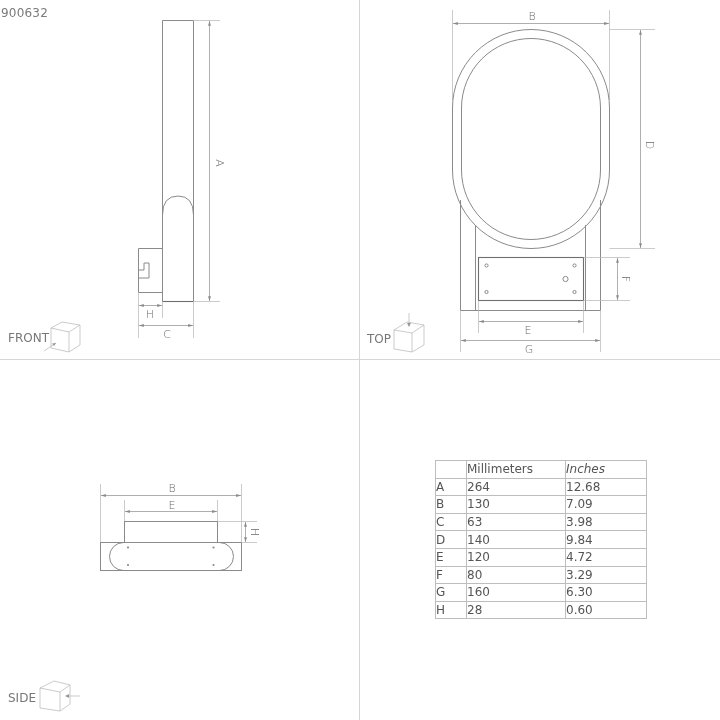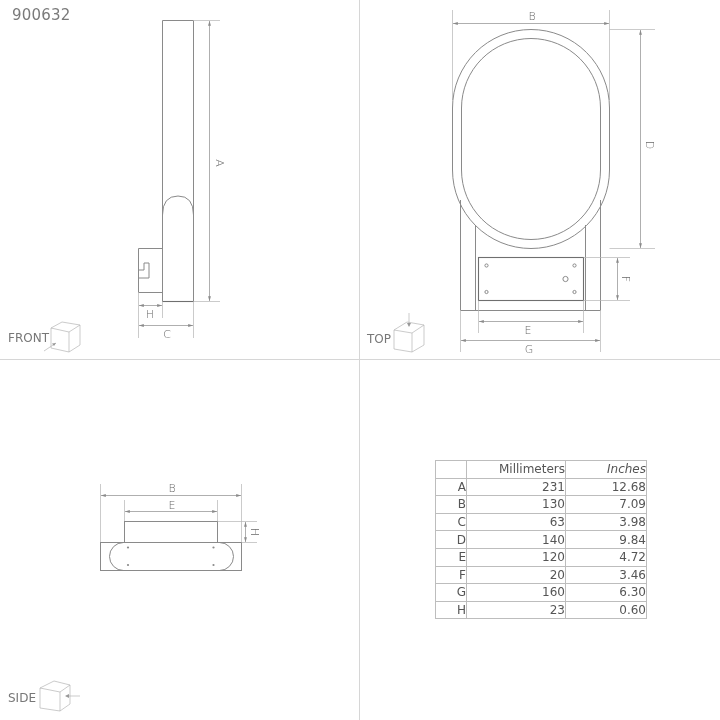--- a/index.html
+++ b/index.html
@@ -5,23 +5,23 @@
     html, body { margin:0; padding:0; background:#ffffff; }
     body { width:720px; height:720px; position:relative; overflow:hidden; font-family:"DejaVu Sans", sans-serif; color:#555; }
     #drawing { position:absolute; left:0; top:0; width:720px; height:720px; }
     .ln { stroke:#8a8a8a; stroke-width:1; fill:none; }
     .ln2 { stroke:#6f6f6f; stroke-width:1.1; fill:none; }
     .dim { stroke:#9a9a9a; stroke-width:0.8; fill:none; }
     .ext { stroke:#b5b5b5; stroke-width:0.7; fill:none; }
     .div { stroke:#d6d6d6; stroke-width:1; }
     .lbl { font-family:"DejaVu Sans", sans-serif; font-size:11px; fill:#6a6a6a; font-weight:300; }
     .view { font-family:"DejaVu Sans", sans-serif; font-size:12px; fill:#777; }
-    .code { position:absolute; left:12px; top:6px; font-size:15px; color:#7a7a7a; letter-spacing:0.2px; }
+    .code { position:absolute; left:1px; top:6px; font-size:12px; color:#7a7a7a; letter-spacing:0.2px; }
     .dims-table { position:absolute; left:435px; top:460px; border-collapse:collapse; font-size:12px; color:#555; }
-    .dims-table td, .dims-table th { border:1px solid #bdbdbd; height:16.6px; padding:0; text-align:right; font-weight:normal; line-height:16px; }
+    .dims-table td, .dims-table th { border:1px solid #bdbdbd; height:16.6px; padding:0; text-align:left; font-weight:normal; line-height:16px; }
     .dims-table .c0 { width:30px; }
     .dims-table .c1 { width:98px; }
     .dims-table .c2 { width:80px;font-style:italic; }
   </style>
 </head>
 <body>
 
 <div class="code">900632</div>
 
 <svg id="drawing" viewBox="0 0 720 720" xmlns="http://www.w3.org/2000/svg">
@@ -157,21 +157,21 @@
 
 <table class="dims-table">
   <tbody>
       <tr>
     <th class="c0"></th>
     <th class="c1">Millimeters</th>
     <th class="c2">Inches</th>
   </tr>
   <tr>
     <td>A</td>
-    <td>231</td>
+    <td>264</td>
     <td>12.68</td>
   </tr>
   <tr>
     <td>B</td>
     <td>130</td>
     <td>7.09</td>
   </tr>
   <tr>
     <td>C</td>
     <td>63</td>
@@ -182,27 +182,27 @@
     <td>140</td>
     <td>9.84</td>
   </tr>
   <tr>
     <td>E</td>
     <td>120</td>
     <td>4.72</td>
   </tr>
   <tr>
     <td>F</td>
-    <td>20</td>
-    <td>3.46</td>
+    <td>80</td>
+    <td>3.29</td>
   </tr>
   <tr>
     <td>G</td>
     <td>160</td>
     <td>6.30</td>
   </tr>
   <tr>
     <td>H</td>
-    <td>23</td>
+    <td>28</td>
     <td>0.60</td>
   </tr>
 </tbody>
   </table>
 
 </body></html>

